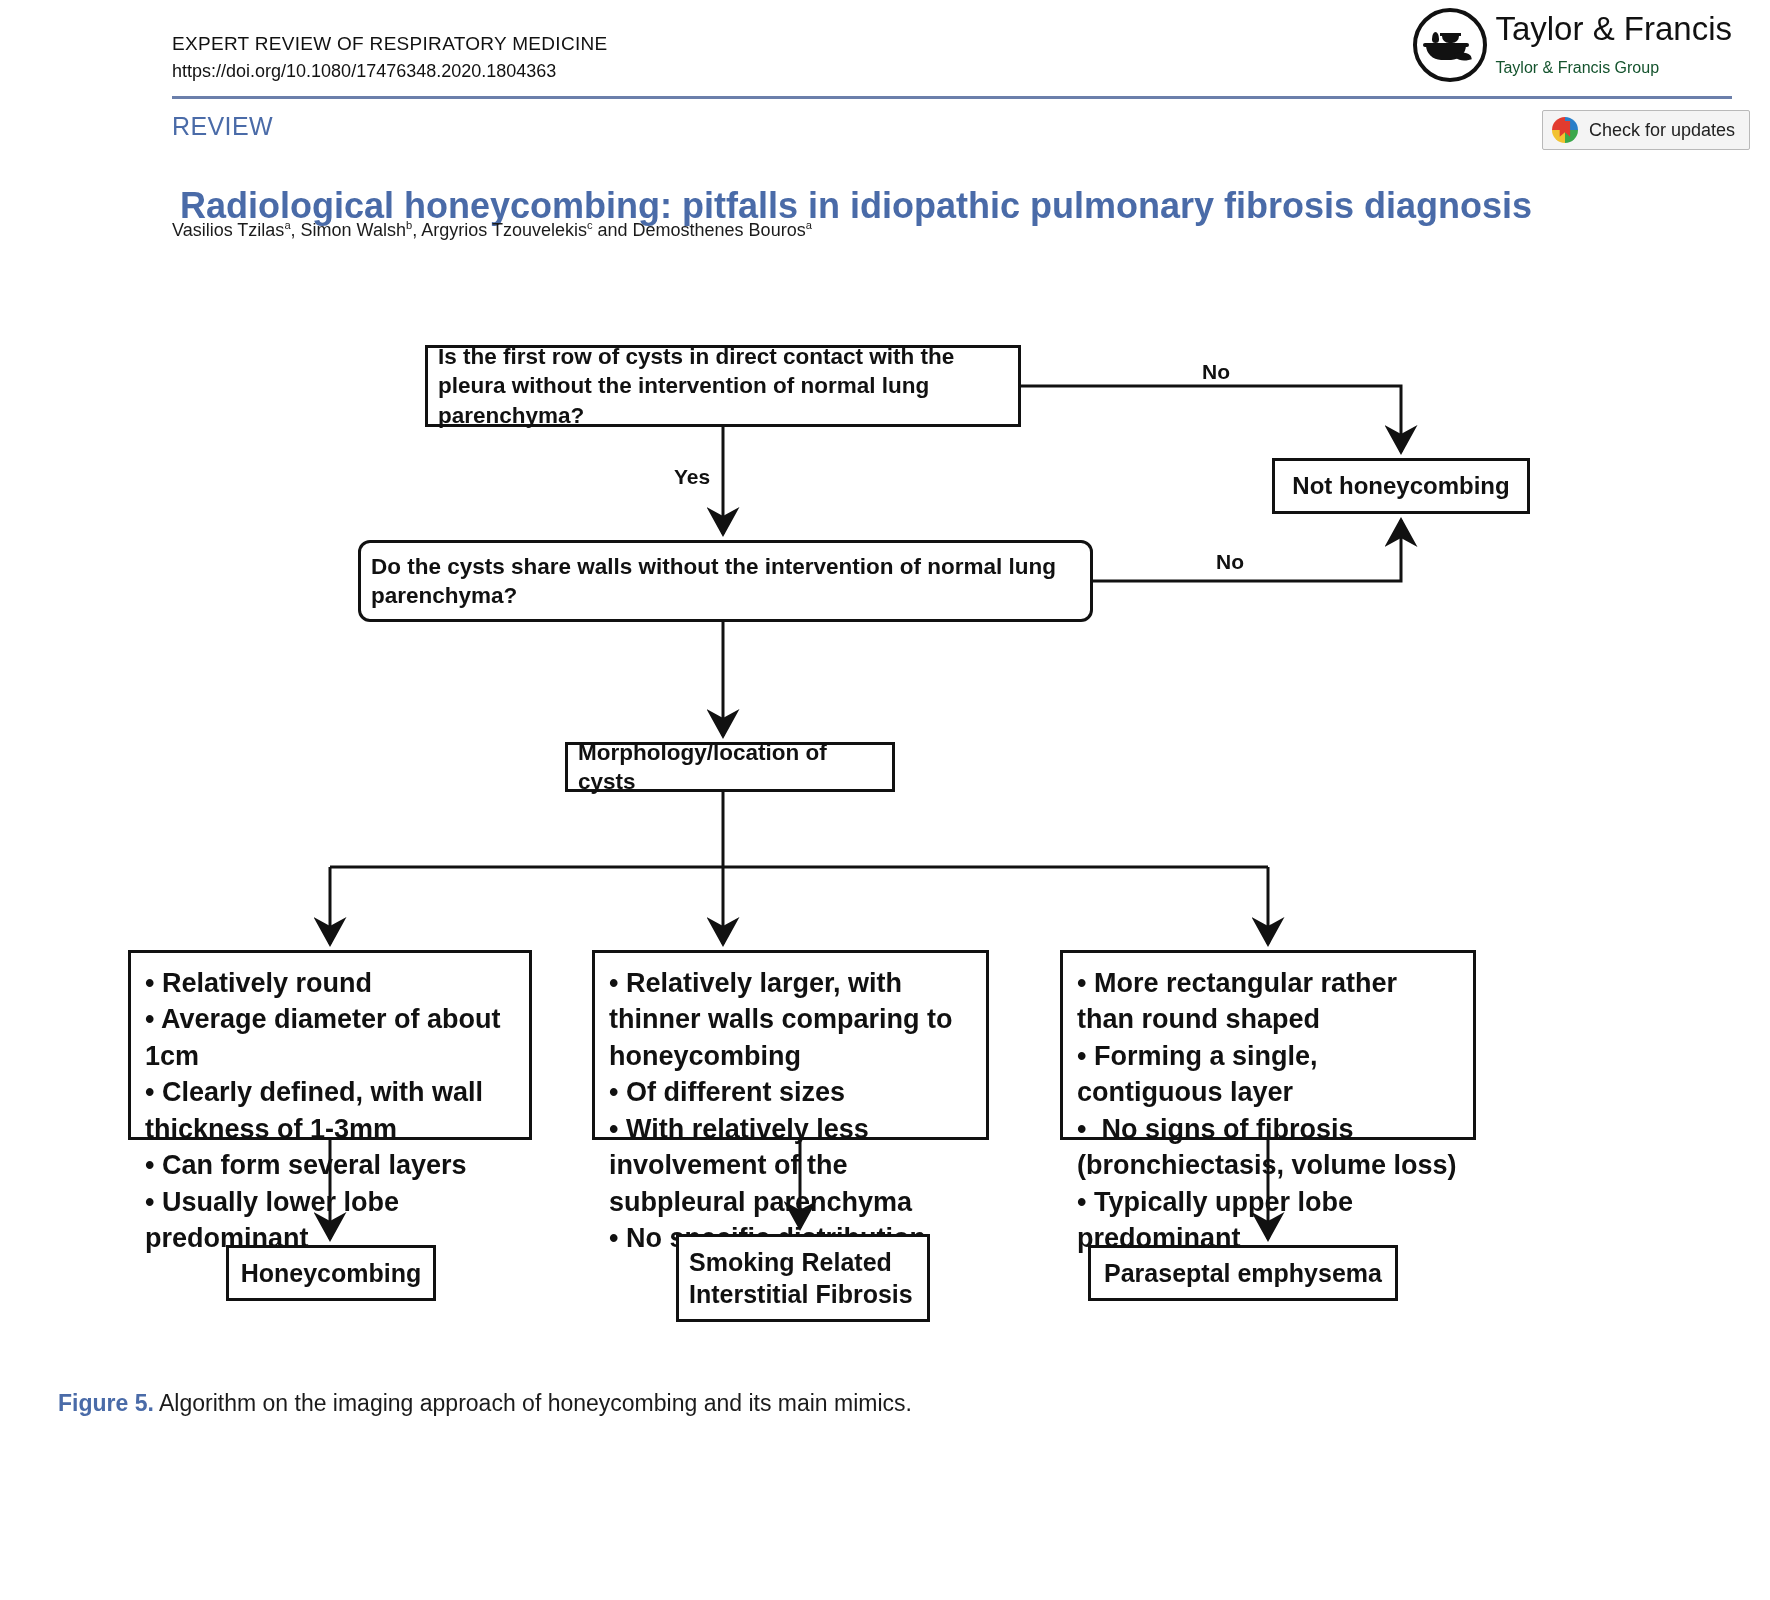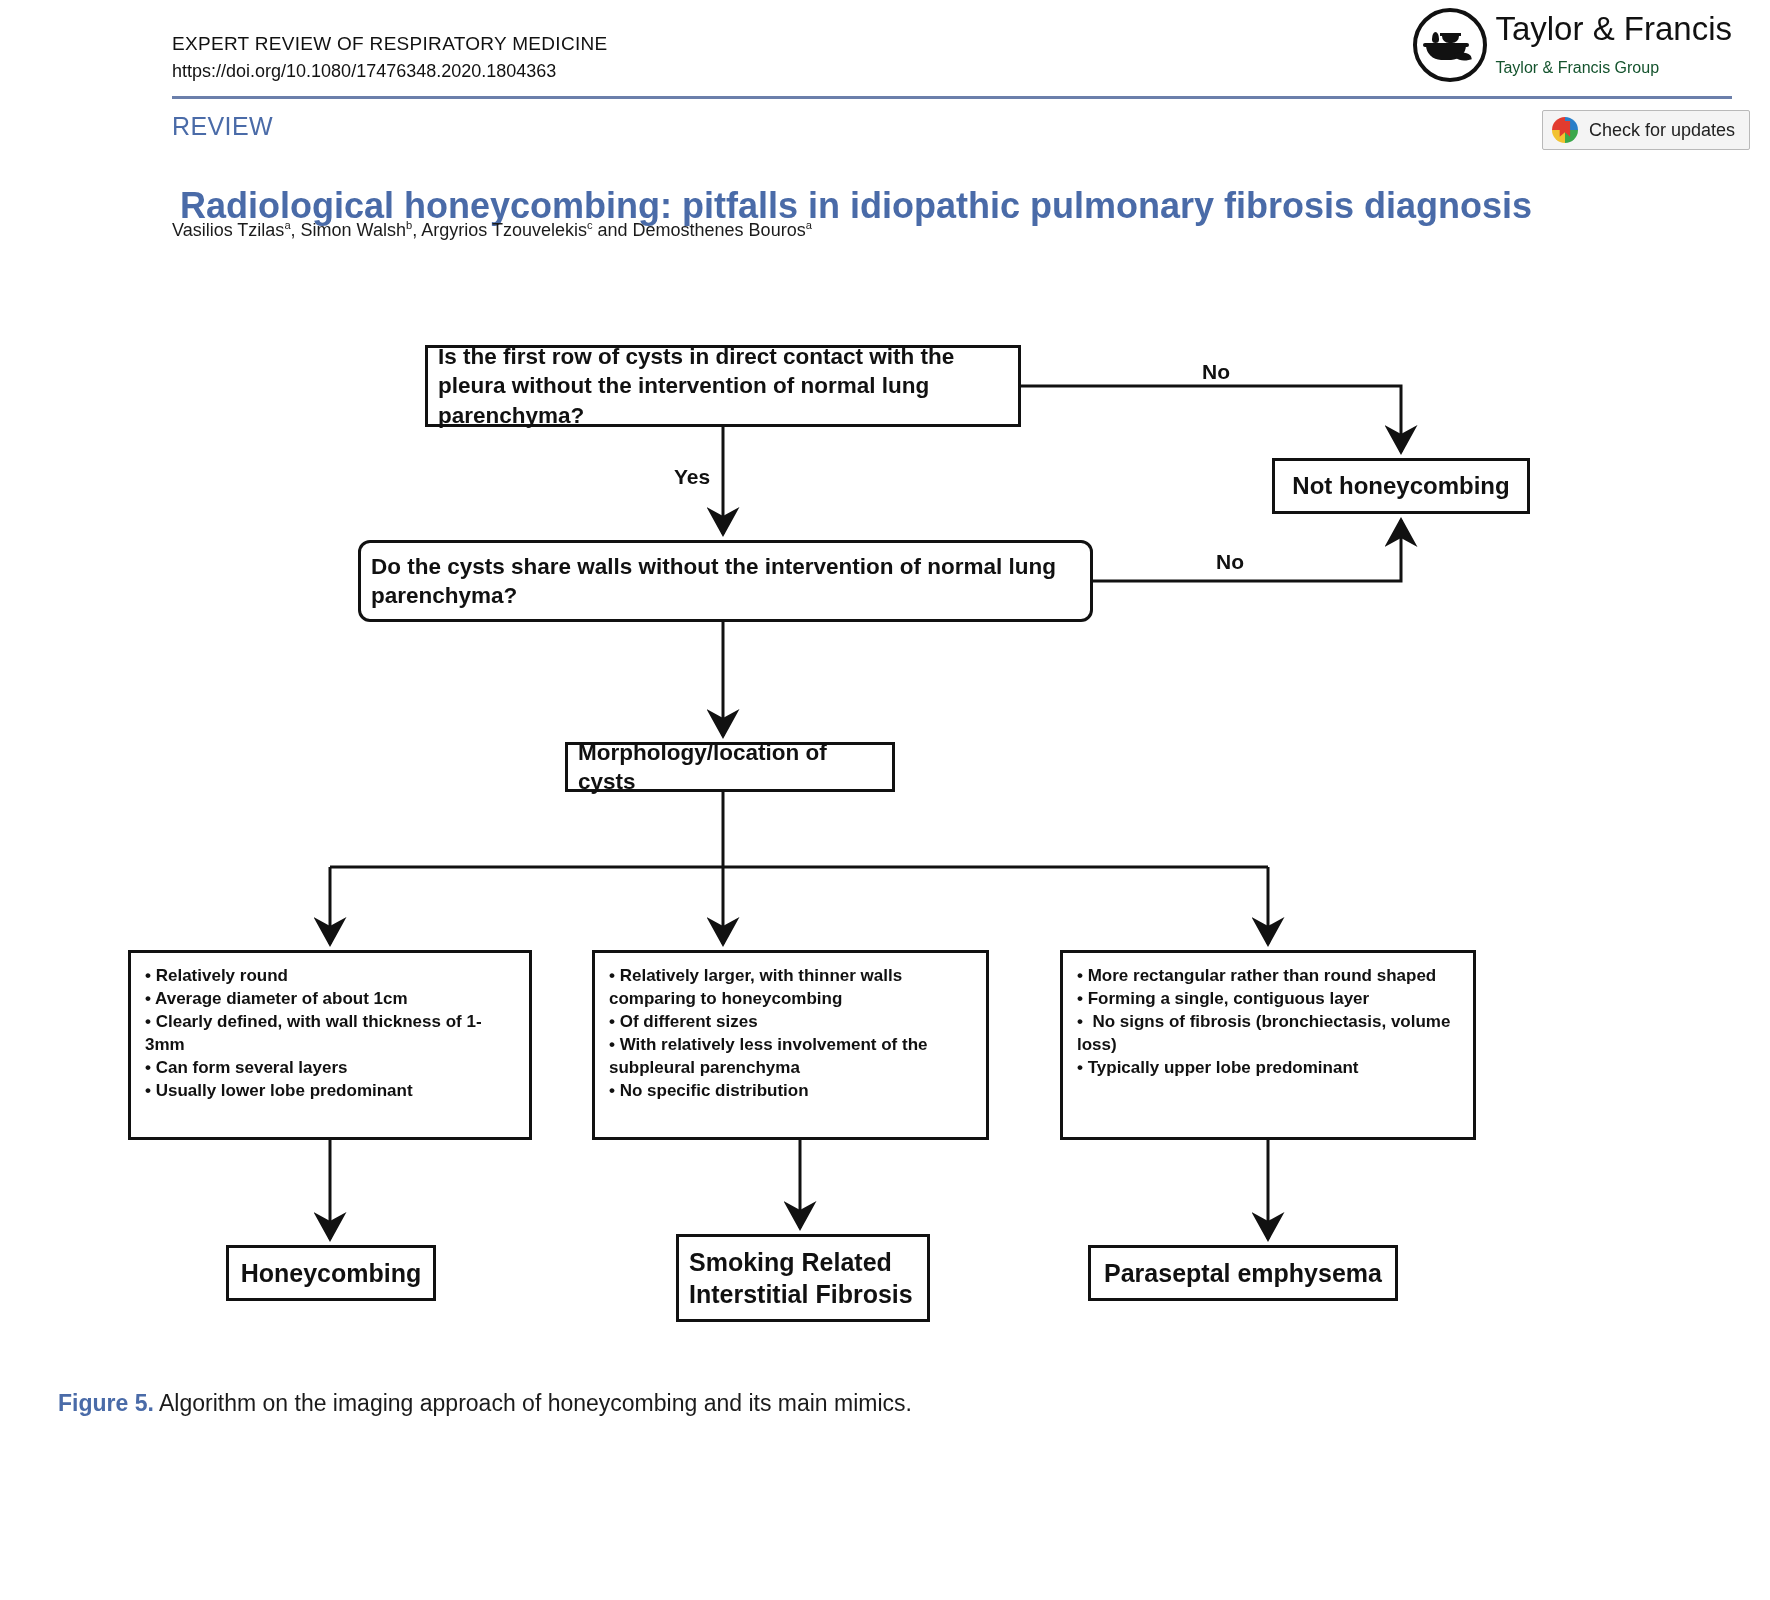--- a/index.html
+++ b/index.html
@@ -230,21 +230,21 @@
     color: #111;
     line-height: 1.3;
     padding: 9px 10px;
   }
   .node.list {
     display: block;
     text-align: left;
     padding: 12px 12px 12px 14px;
   }
   .node.list .bullet-line {
-    font-size: 17px;
+    font-size: 27px;
     font-weight: bold;
     line-height: 1.35;
     color: #111;
     white-space: pre-wrap;
   }
 
   .edge-label {
     position: absolute;
     font-size: 21px;
     font-weight: bold;

